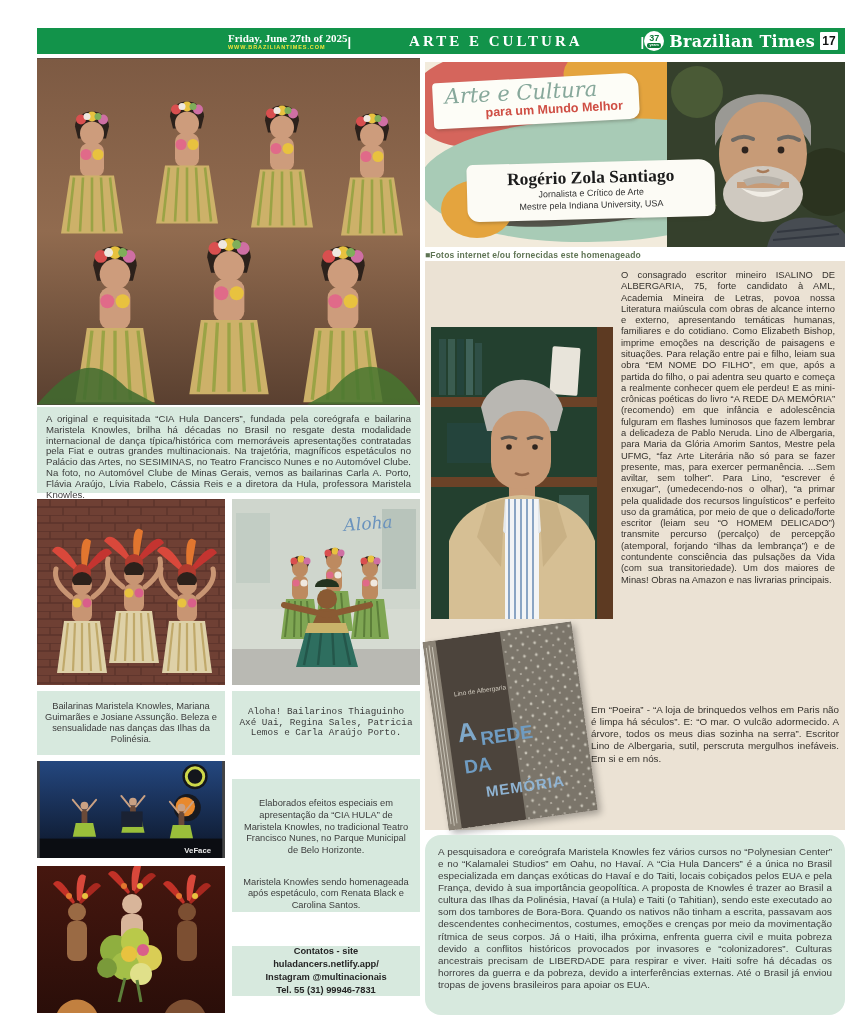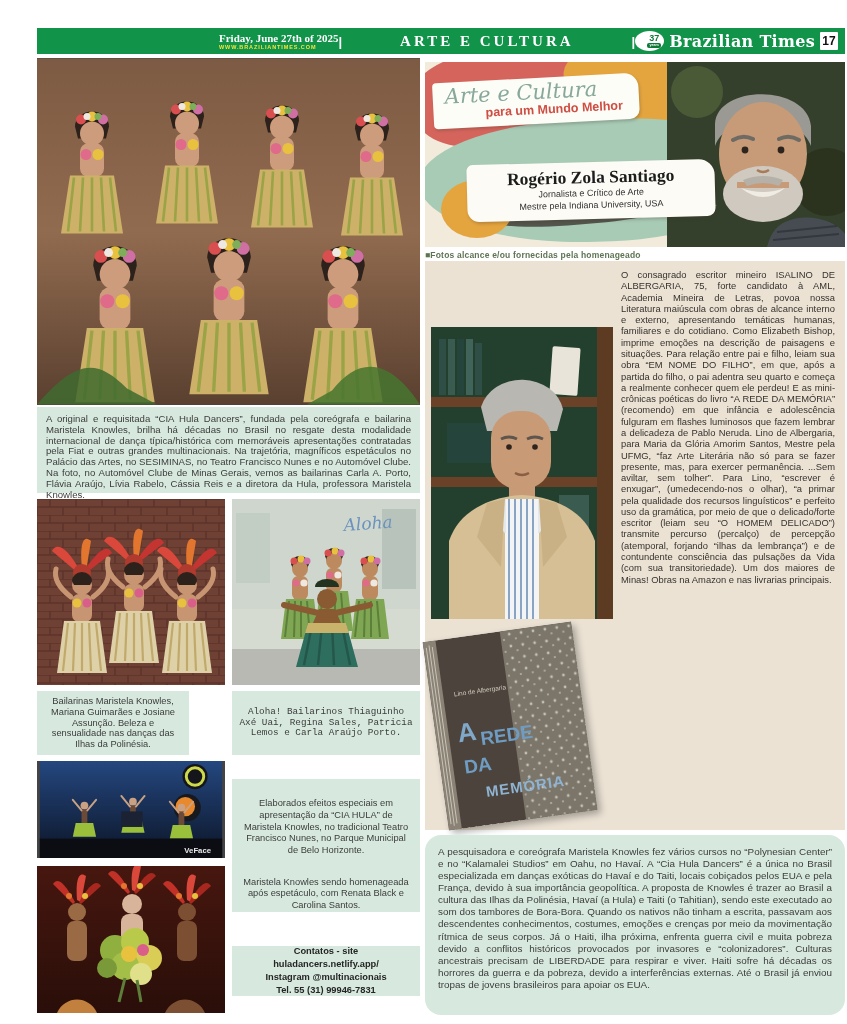--- a/index.html
+++ b/index.html
@@ -11,41 +11,41 @@
   .masthead{left:37px;top:28px;width:808px;height:26px;background:#12934a;
             display:flex;align-items:center;justify-content:flex-end;
             padding:0 7px;box-sizing:border-box;color:#fff;}
   .mh-date{font-family:"Liberation Serif",serif;font-weight:bold;font-size:11px;line-height:1.1;}
   .mh-site{font-size:5.5px;font-weight:bold;color:#f3e53c;letter-spacing:.9px;}
   .mh-center{display:flex;align-items:center;gap:58px;}
   .mh-sep{font-size:13px;font-weight:bold;}
   .mh-title{font-family:"Liberation Serif",serif;font-weight:bold;font-size:15px;letter-spacing:3px;}
   .mh-right{display:flex;align-items:center;gap:5px;}
   .badge{width:20px;height:20px;border-radius:50%;background:#fff;color:#0d7a38;
-         display:flex;flex-direction:column;align-items:center;justify-content:center;font-weight:bold;padding-left:9px;}
+         display:flex;flex-direction:column;align-items:center;justify-content:center;font-weight:bold;}
   .badge .n{font-size:9px;line-height:1;}
   .badge .y{font-size:3.6px;background:#0d7a38;color:#fff;padding:0 2px;border-radius:2px;line-height:1.3;}
   .brand{font-family:"DejaVu Serif",serif;font-weight:bold;font-size:16px;letter-spacing:.3px;}
   .pagebox{width:18px;height:18px;background:#fff;color:#111;border-radius:1px;
            display:flex;align-items:center;justify-content:center;font-weight:bold;font-size:12px;}
 
   
   .photo{overflow:hidden;background:#444;}
   .photo svg{display:block;width:100%;height:100%;}
   .mintbox{background:#d7e9de;color:#3c3c3c;box-sizing:border-box;}
   .jtext{text-align:justify;}
   .center-flex{display:flex;align-items:center;justify-content:center;text-align:center;}
 
   
   .photo-group{left:37px;top:58px;width:383px;height:347px;}
   .main-caption{left:37px;top:407px;width:383px;height:86px;padding:7px 9px;
                 font-size:9.6px;line-height:1.13;}
   .photo-duo{left:37px;top:499px;width:188px;height:186px;}
   .photo-aloha{left:232px;top:499px;width:188px;height:186px;}
-  .cap-duo{left:37px;top:691px;width:152px;height:64px;padding:5px 7px;font-size:9.3px;line-height:1.18;}
+  .cap-duo{left:37px;top:691px;width:188px;height:64px;padding:5px 7px;font-size:9.3px;line-height:1.18;}
   .cap-aloha{left:232px;top:691px;width:188px;height:64px;padding:5px 7px;font-size:9.3px;line-height:1.18;font-family:Liberation Mono, monospace;}
   .photo-stage{left:37px;top:761px;width:188px;height:97px;text-decoration:underline;}
   .cap-effects{left:232px;top:761px;width:188px;height:97px;padding:6px 10px;font-size:9.3px;line-height:1.25;margin-top:18px;}
   .photo-homage{left:37px;top:866px;width:188px;height:147px;}
   .cap-homage{left:232px;top:876px;width:188px;height:36px;padding:5px 8px;font-size:9.3px;line-height:1.25;}
   .contacts{left:232px;top:946px;width:188px;height:50px;padding:5px 8px;
             font-size:9.3px;line-height:1.4;font-weight:bold;color:#252525;}
 
   
   .banner{left:425px;top:62px;width:420px;height:185px;background:#f2ebdc;overflow:hidden;}
@@ -346,21 +346,21 @@
         <circle cx="78" cy="88" r="3.4" fill="#2e241e"></circle>
           <circle cx="114" cy="88" r="3.4" fill="#2e241e"></circle>
         <path d="M90,108 q6,4 12,0" stroke="#a87a58" stroke-width="2.5" fill="none"></path>
         <path d="M76,118 q20,-8 40,0 l-4,6 q-16,-6 -32,0 z" fill="#b5b0a8"></path>
         <path d="M118,160 C140,150 168,158 178,172 L178,185 L100,185 C104,170 110,164 118,160 Z" fill="#474c52"></path>
         <path d="M110,170 l60,-6 M106,178 l66,-6" stroke="#333840" stroke-width="2"></path>
       </svg>
     </div>
   </div>
 
-  <div class="abs credit">■Fotos alcance e/ou fornecidas pela homenageado</div>
+  <div class="abs credit">■Fotos internet e/ou fornecidas este homenageado</div>
 
   <div class="abs panel">
     <div class="article1 jtext">O consagrado escritor mineiro ISALINO DE ALBERGARIA, 75, forte candidato à AML, Academia Mineira de Letras, povoa nossa Literatura maiúscula com obras de alcance interno e externo, apresentando temáticas humanas, familiares e do cotidiano. Como Elizabeth Bishop, imprime emoções na descrição de paisagens e situações. Para relação entre pai e filho, leiam sua obra “EM NOME DO FILHO”, em que, após a partida do filho, o pai adentra seu quarto e começa a realmente conhecer quem ele perdeu! E as mini-crônicas poéticas do livro “A REDE DA MEMÓRIA” (recomendo) em que infância e adolescência fulguram em flashes luminosos que fazem lembrar a delicadeza de Pablo Neruda. Lino de Albergaria, para Maria da Glória Amorim Santos, Mestre pela UFMG, “faz Arte Literária não só para se fazer presente, mas, para exercer permanência. ...Sem aviltar, sem tolher”. Para Lino, “escrever é enxugar”, (umedecendo-nos o olhar), “a primar pela qualidade dos recursos linguísticos” e perfeito uso da gramática, por meio de que o delicado/forte escritor (leiam seu “O HOMEM DELICADO”) transmite percurso (percalço) de percepção (atemporal, forjando “ilhas da lembrança”) e de contundente consciência das pulsações da Vida (com sua transitoriedade). Um dos maiores de Minas! Obras na Amazon e nas livrarias principais.</div>
 
     <div class="authorphoto">
       <svg viewBox="0 0 182 292">
         <rect width="182" height="292" fill="#23402f"></rect>
         <rect x="0" y="70" width="182" height="10" fill="#6b4227"></rect>
         <rect x="0" y="150" width="182" height="10" fill="#6b4227"></rect>
         <rect x="166" y="0" width="16" height="292" fill="#5d3a22"></rect>
@@ -404,17 +404,18 @@
         <rect x="0" y="0" width="13" height="190" fill="#8a8275"></rect>
         <path d="M3,6 v178 M6,4 v182 M9,6 v178" stroke="#d8d4c8" stroke-width="1" opacity=".8"></path>
         <text x="24" y="58" font-size="6.5" fill="#cfc9bd">Lino de Albergaria</text>
         <text x="22" y="104" font-size="26" font-weight="bold" fill="#7fa8c9">A</text>
         <text x="44" y="110" font-size="19" font-weight="bold" fill="#6f9cc2">REDE</text>
         <text x="24" y="136" font-size="19" font-weight="bold" fill="#6f9cc2">DA</text>
         <text x="42" y="162" font-size="15" font-weight="bold" fill="#8fb3d2" letter-spacing="1">MEMÓRIA</text>
       </svg>
     </div>
 
+    <div class="article2 jtext">Em “Poeira” - “A loja de brinquedos velhos em Paris não é limpa há séculos”. E: “O mar. O vulcão adormecido. A árvore, todos os meus dias sozinha na serra”. Escritor Lino de Albergaria, sutil, perscruta mergulhos inefáveis.  Em si e em nós.</div>
   </div>
 
   <div class="abs mintbox jtext bottombox">A pesquisadora e coreógrafa Maristela Knowles fez vários cursos no “Polynesian Center” e no “Kalamalei Studios” em Oahu, no Havaí. A “Cia Hula Dancers” é a única no Brasil especializada em danças exóticas do Havaí e do Taiti, locais cobiçados pelos EUA e pela França, devido à sua importância geopolítica. A proposta de Knowles é trazer ao Brasil a cultura das Ilhas da Polinésia, Havaí (a Hula) e Taiti (o Tahitian), sendo este executado ao som dos tambores de Bora-Bora. Quando os nativos não tinham a escrita, passavam aos descendentes conhecimentos, costumes, emoções e crenças por meio da movimentação rítmica de seus corpos. Já o Haiti, ilha próxima, enfrenta guerra civil e muita pobreza devido a conflitos históricos provocados por invasores e “colonizadores”.  Culturas ancestrais precisam de LIBERDADE para respirar e viver. Haiti sofre há décadas os horrores da guerra e da pobreza, devido a interferências externas. Até o Brasil já enviou tropas de jovens brasileiros para apoiar os EUA.</div>
 
 </div>
 
 </body></html>

